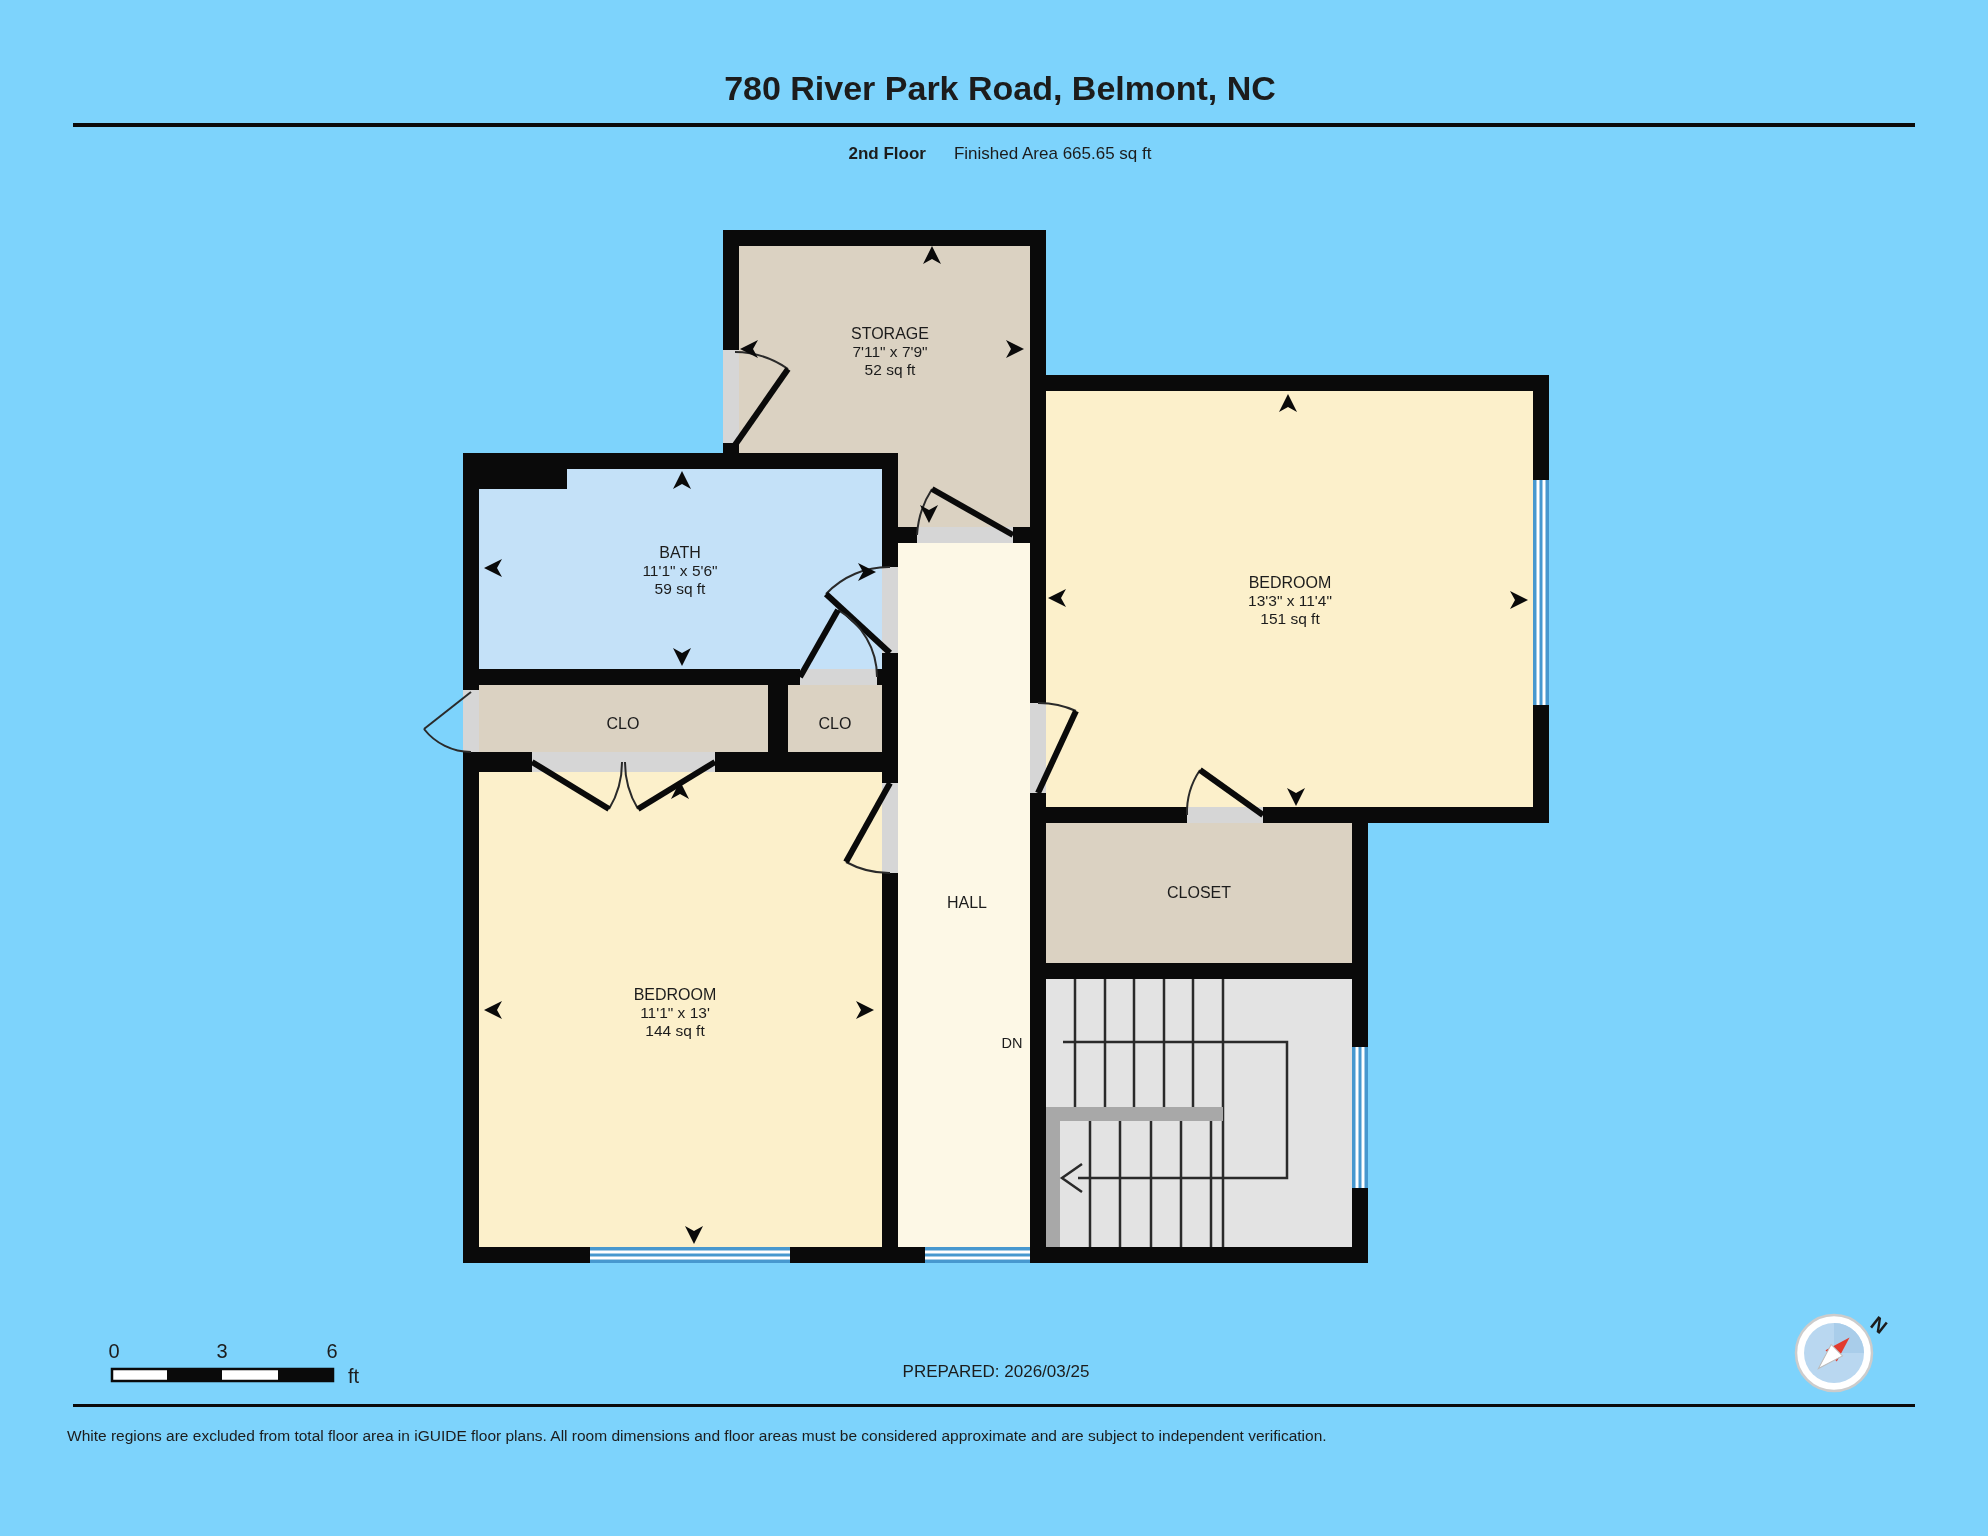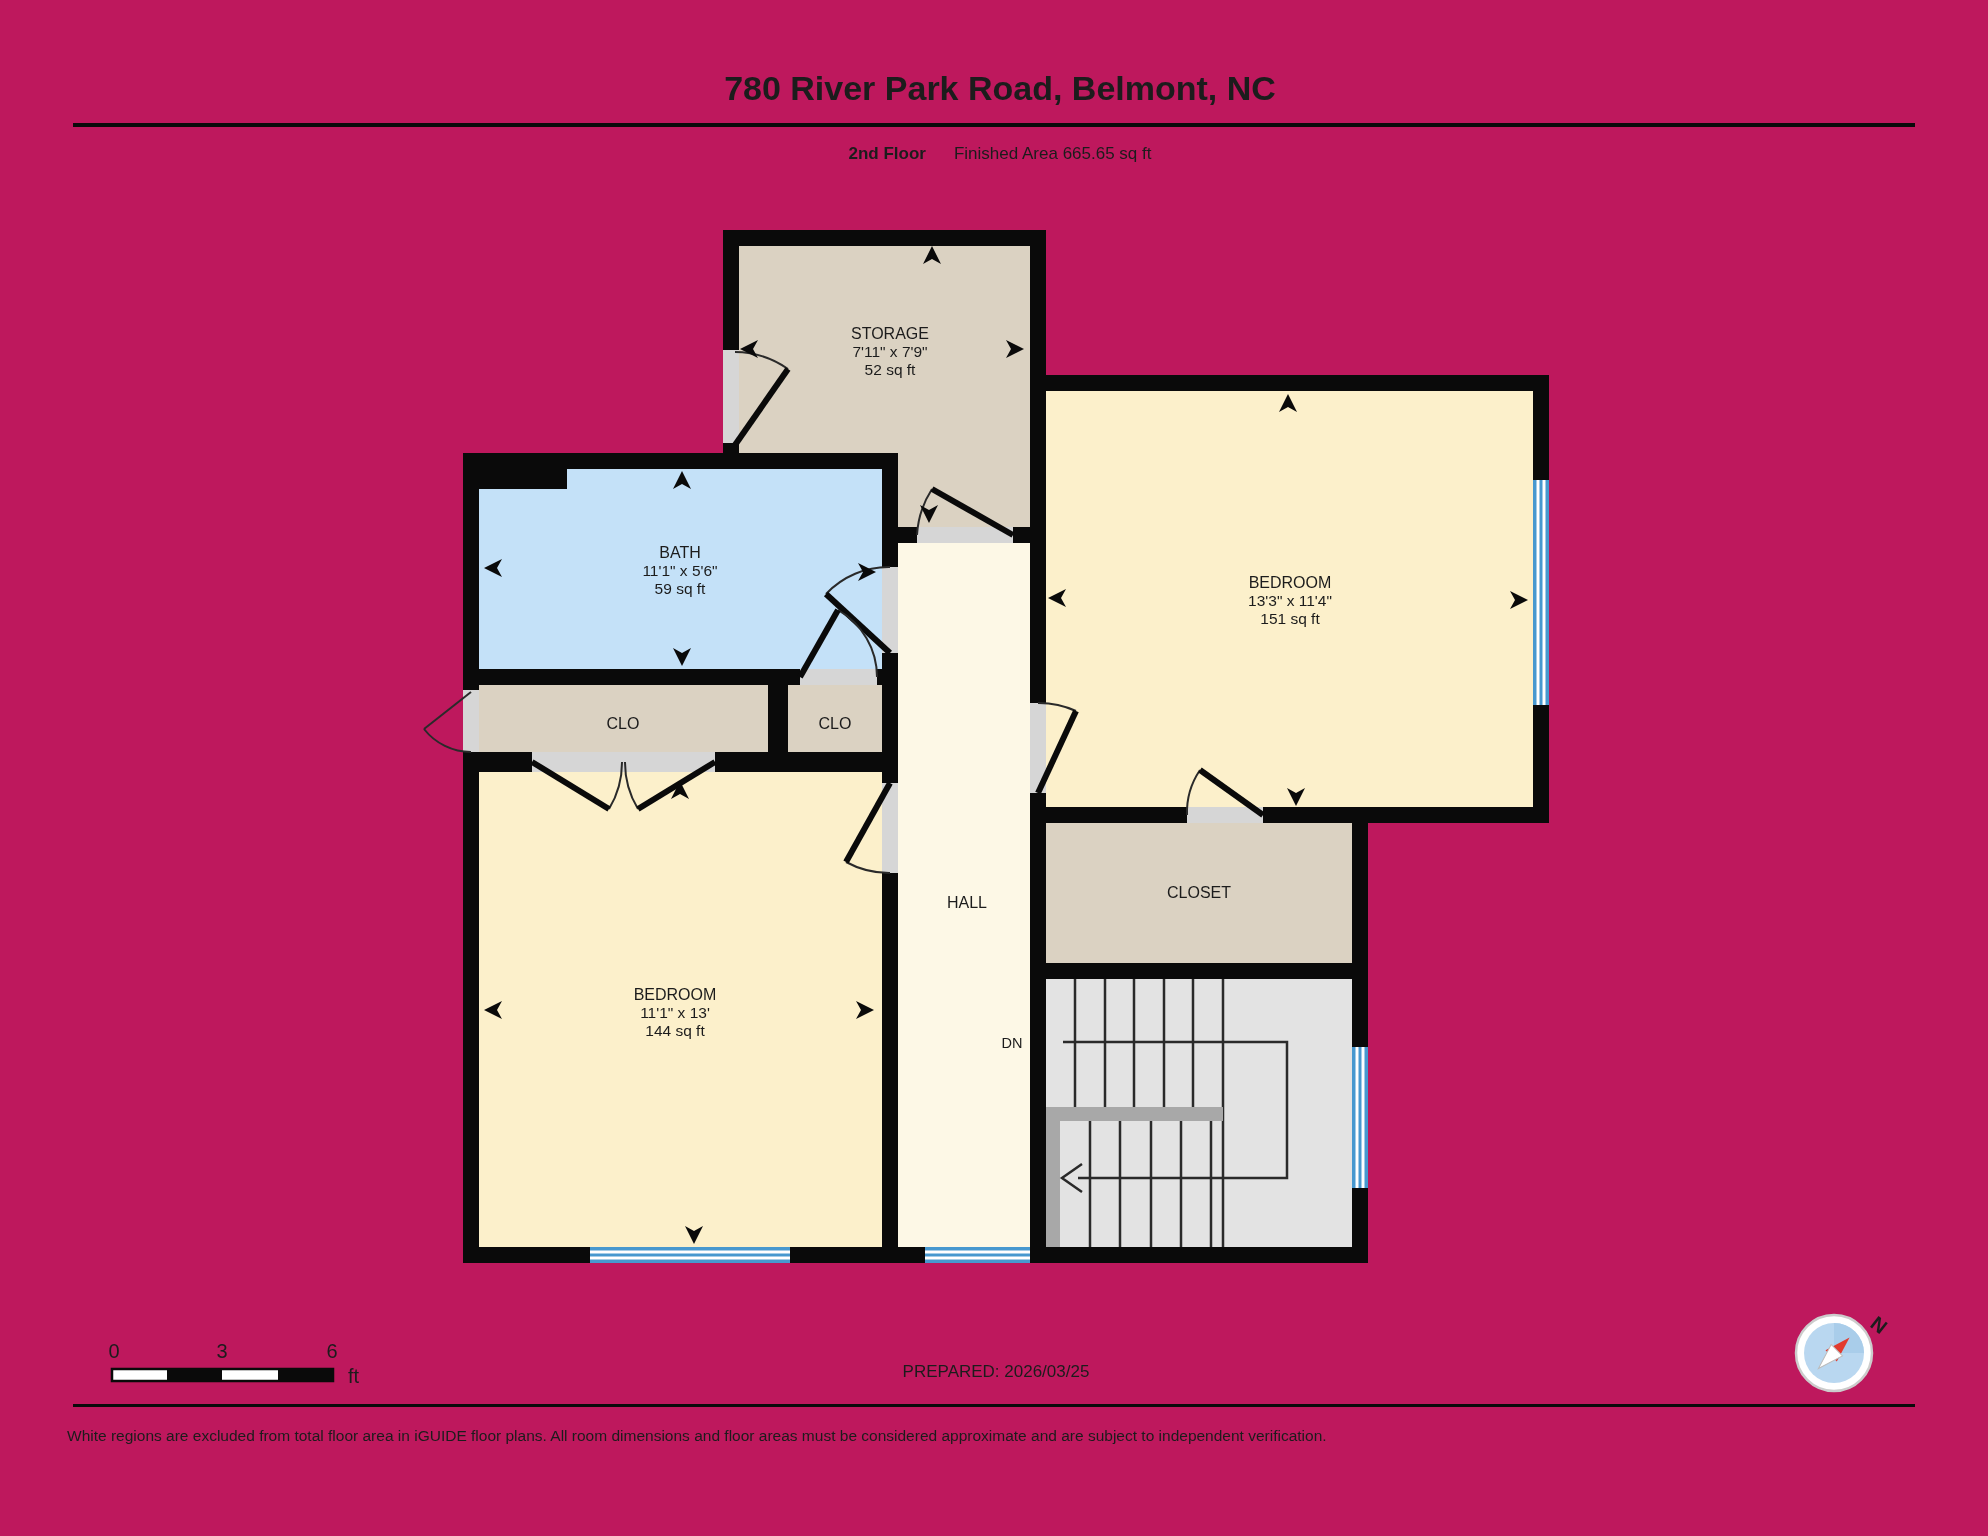--- a/index.html
+++ b/index.html
@@ -1,16 +1,16 @@
 <!DOCTYPE html>
 <html style="--wall: #0a0a0a; --bedroom_fill: #fcf0cb; --bath_fill: #c4e1f8; --closet_fill: #dbd2c2; --hall_fill: #fdf8e6; --stairs_fill: #e3e3e3; --window_blue: #4798cf; --door_gray: #d6d6d6; --landing_gray: #a8a8a8;"><head>
 <meta charset="utf-8">
 <style>
   html,body{margin:0;padding:0;background:#ffffff;}
-  .page{position:relative;width:1988px;height:1536px;background:#be185d;overflow:hidden;
+  .page{position:relative;width:1988px;height:1536px;background:#7dd3fc;overflow:hidden;
         font-family:"Liberation Sans",sans-serif;}
   svg{position:absolute;left:0;top:0;}
   svg text{font-family:"Liberation Sans",sans-serif;fill:#1c1c1c;}
   .wall{fill:var(--wall);}
   .room-fill-bedroom{fill:var(--bedroom_fill);}
   .room-fill-bath{fill:var(--bath_fill);}
   .room-fill-closet{fill:var(--closet_fill);}
   .room-fill-hall{fill:var(--hall_fill);}
   .room-fill-stairs{fill:var(--stairs_fill);}
   .door-gap{fill:var(--door_gray);}

